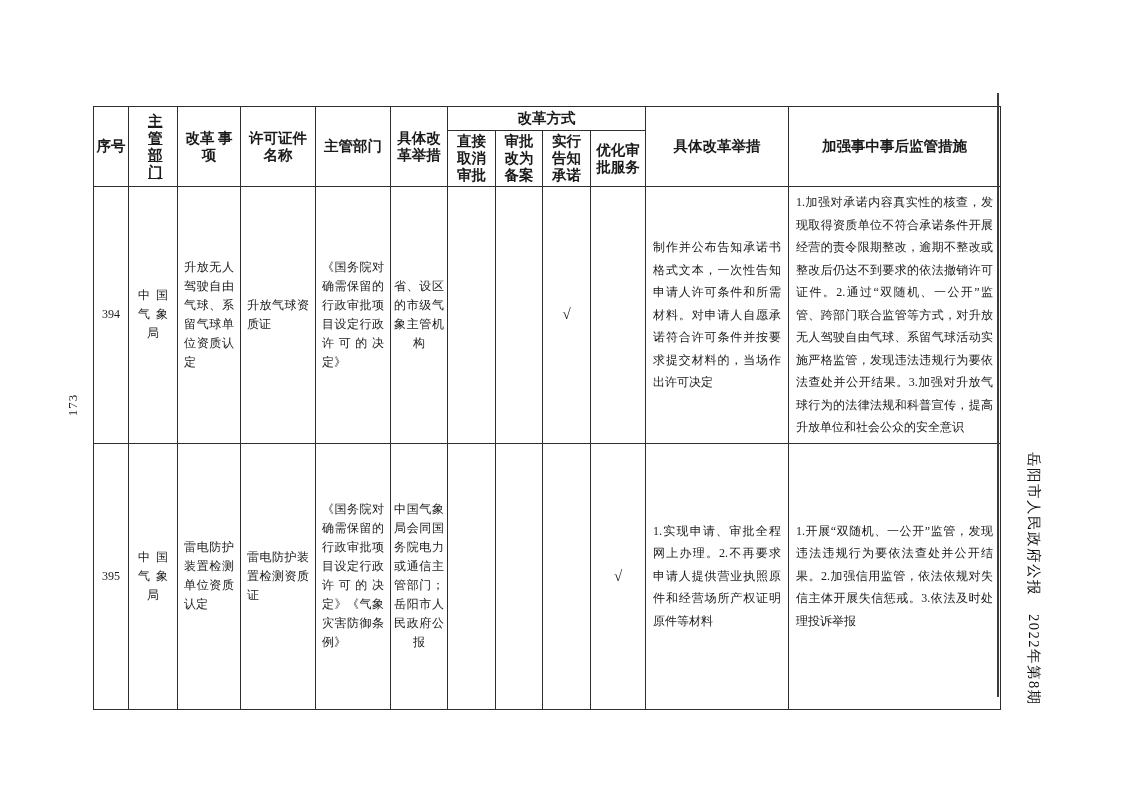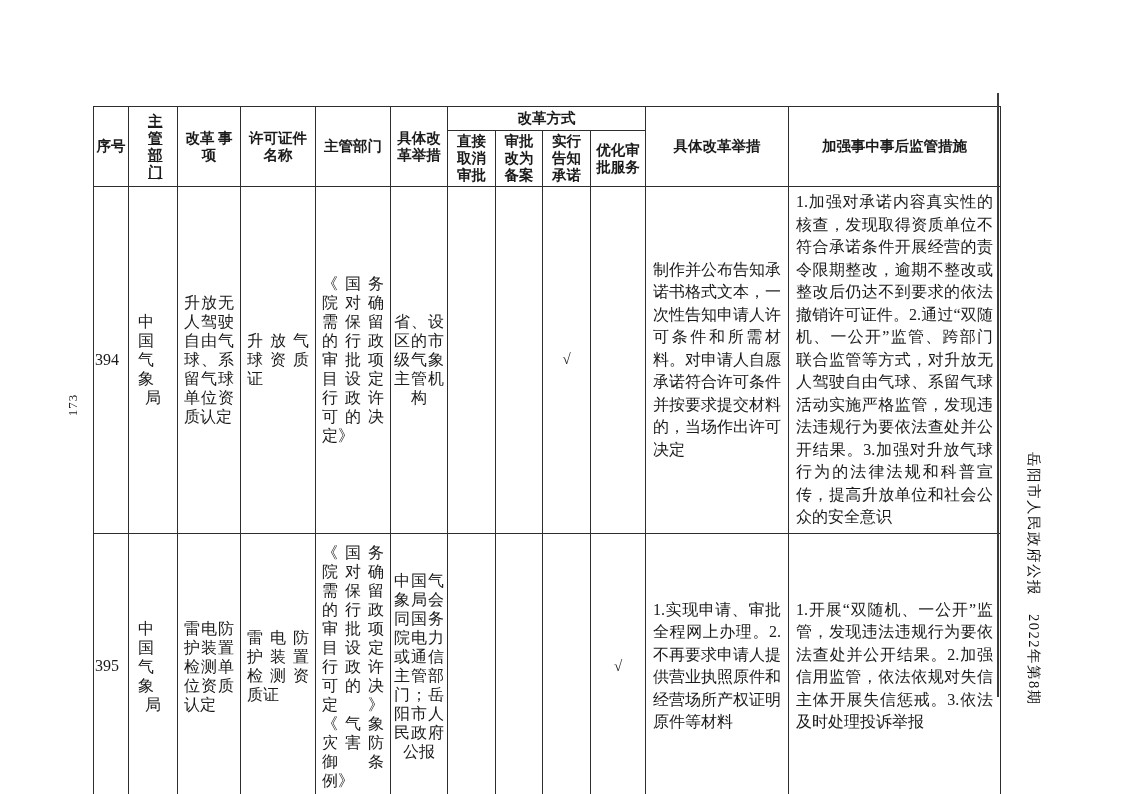--- a/index.html
+++ b/index.html
@@ -40,29 +40,29 @@
   }
   .reform-table th {
     font-weight: bold;
     font-size: 14.5px;
     line-height: 17px;
     text-align: center;
     padding: 2px;
     word-break: break-all;
   }
   .reform-table td {
-    font-size: 16px;
+    font-size: 12px;
     word-break: break-all;
   }
   tr.hr1 { height: 24px; }
   tr.hr2 { height: 50px; }
   tr.row-a { height: 245px; }
   tr.row-b { height: 266px; }
 
-  td.t-center { text-align: left; }
+  td.t-center { text-align: center; }
   td.t-just {
     text-align: justify;
     text-justify: inter-character;
     text-align-last: left;
     line-height: 19px;
     padding: 2px 6px;
   }
   td.last-center { text-align-last: center; }
   td.col-dept { padding: 2px 9px; }
   td.col-level { padding: 2px 3px; margin-top: 35px; }

